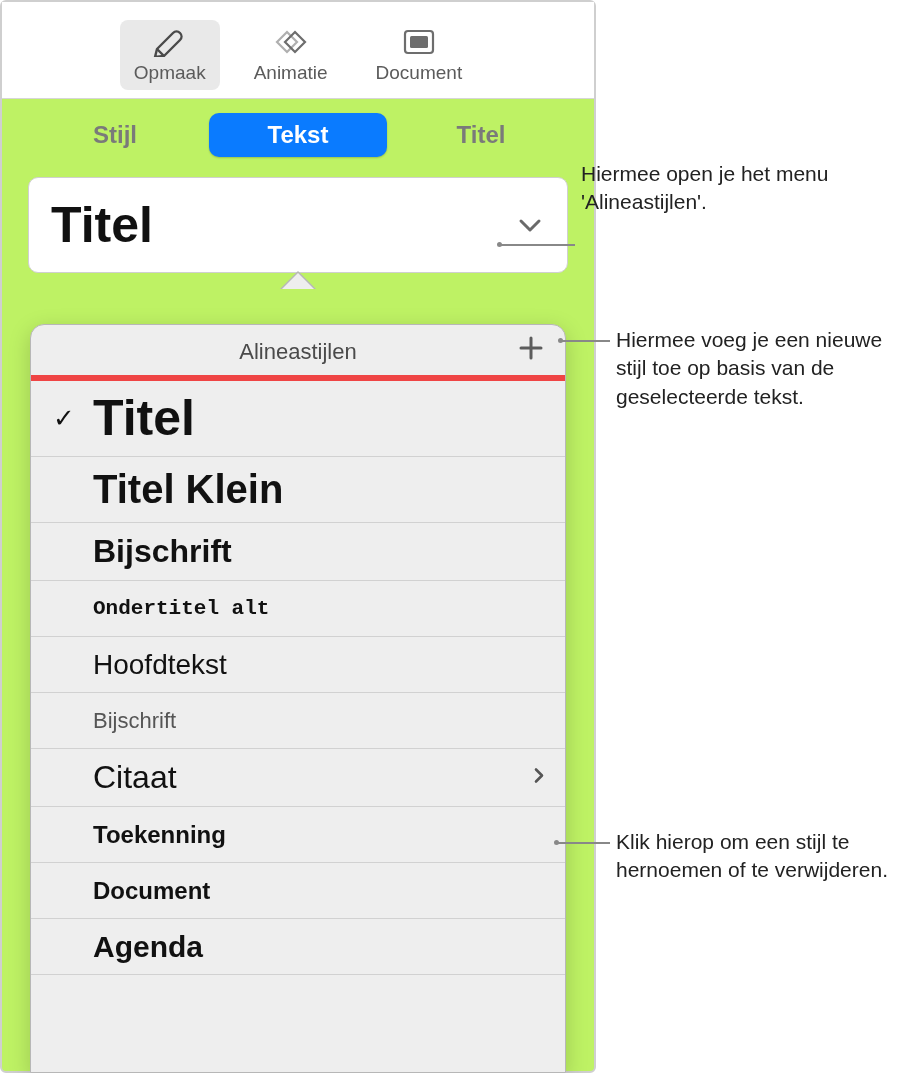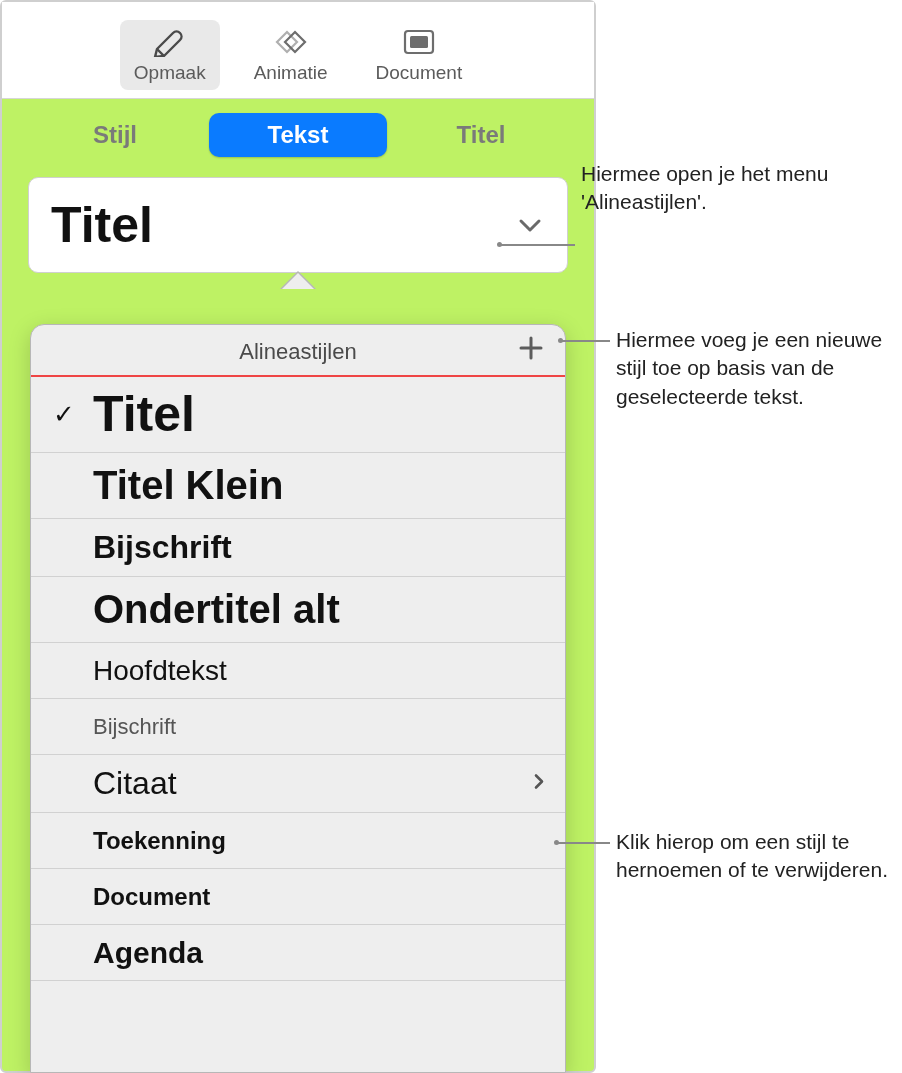--- a/index.html
+++ b/index.html
@@ -145,21 +145,21 @@
       overflow: hidden;
       box-shadow: 0 6px 22px rgba(0,0,0,0.18);
     }
 
     .popover-header {
       display: flex;
       align-items: center;
       justify-content: center;
       position: relative;
       padding: 14px 0 10px 0;
-      border-bottom: 2px solid #ef4444;
+      border-bottom: 6px solid #ef4444;
     }
     .popover-title {
       font-size: 22px;
       color: #4a4a4a;
       font-weight: 500;
     }
     .add-btn {
       position: absolute;
       right: 16px;
       top: 50%;
@@ -194,21 +194,21 @@
       justify-content: flex-start;
       font-size: 26px;
       color: #111;
     }
     .style-label {
       color: #111;
     }
     .style-titel { font-size: 50px; font-weight: 800; line-height: 1.1; }
     .style-titel-klein { font-size: 40px; font-weight: 800; }
     .style-ondertitel { font-size: 32px; font-weight: 700; }
-    .style-ondertitel-alt { font-size: 40px; font-weight: 700; }
+    .style-ondertitel-alt { font-size: 21px; font-weight: 700; font-family: Liberation Mono, monospace; }
     .style-hoofdtekst { font-size: 28px; font-weight: 400; }
     .style-bijschrift { font-size: 22px; font-weight: 400; color: #555; }
     .style-citaat { font-size: 32px; font-weight: 400; }
     .style-toekenning { font-size: 24px; font-weight: 700; }
     .style-koptekst { font-size: 24px; font-weight: 700; }
     .style-agenda { font-size: 30px; font-weight: 700; }
 
     .item-chevron {
       position: absolute;
       right: 20px;

